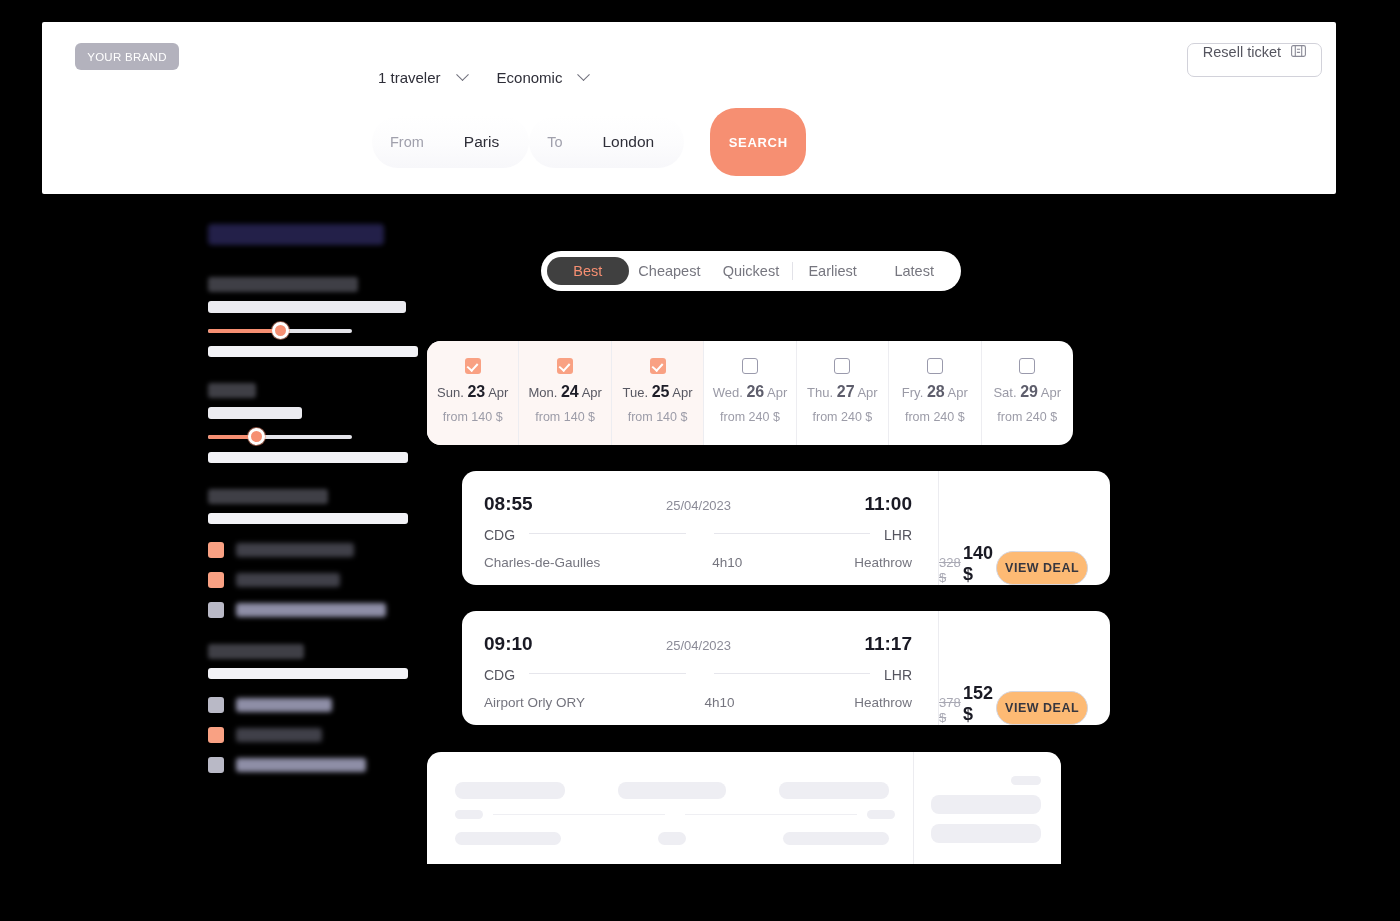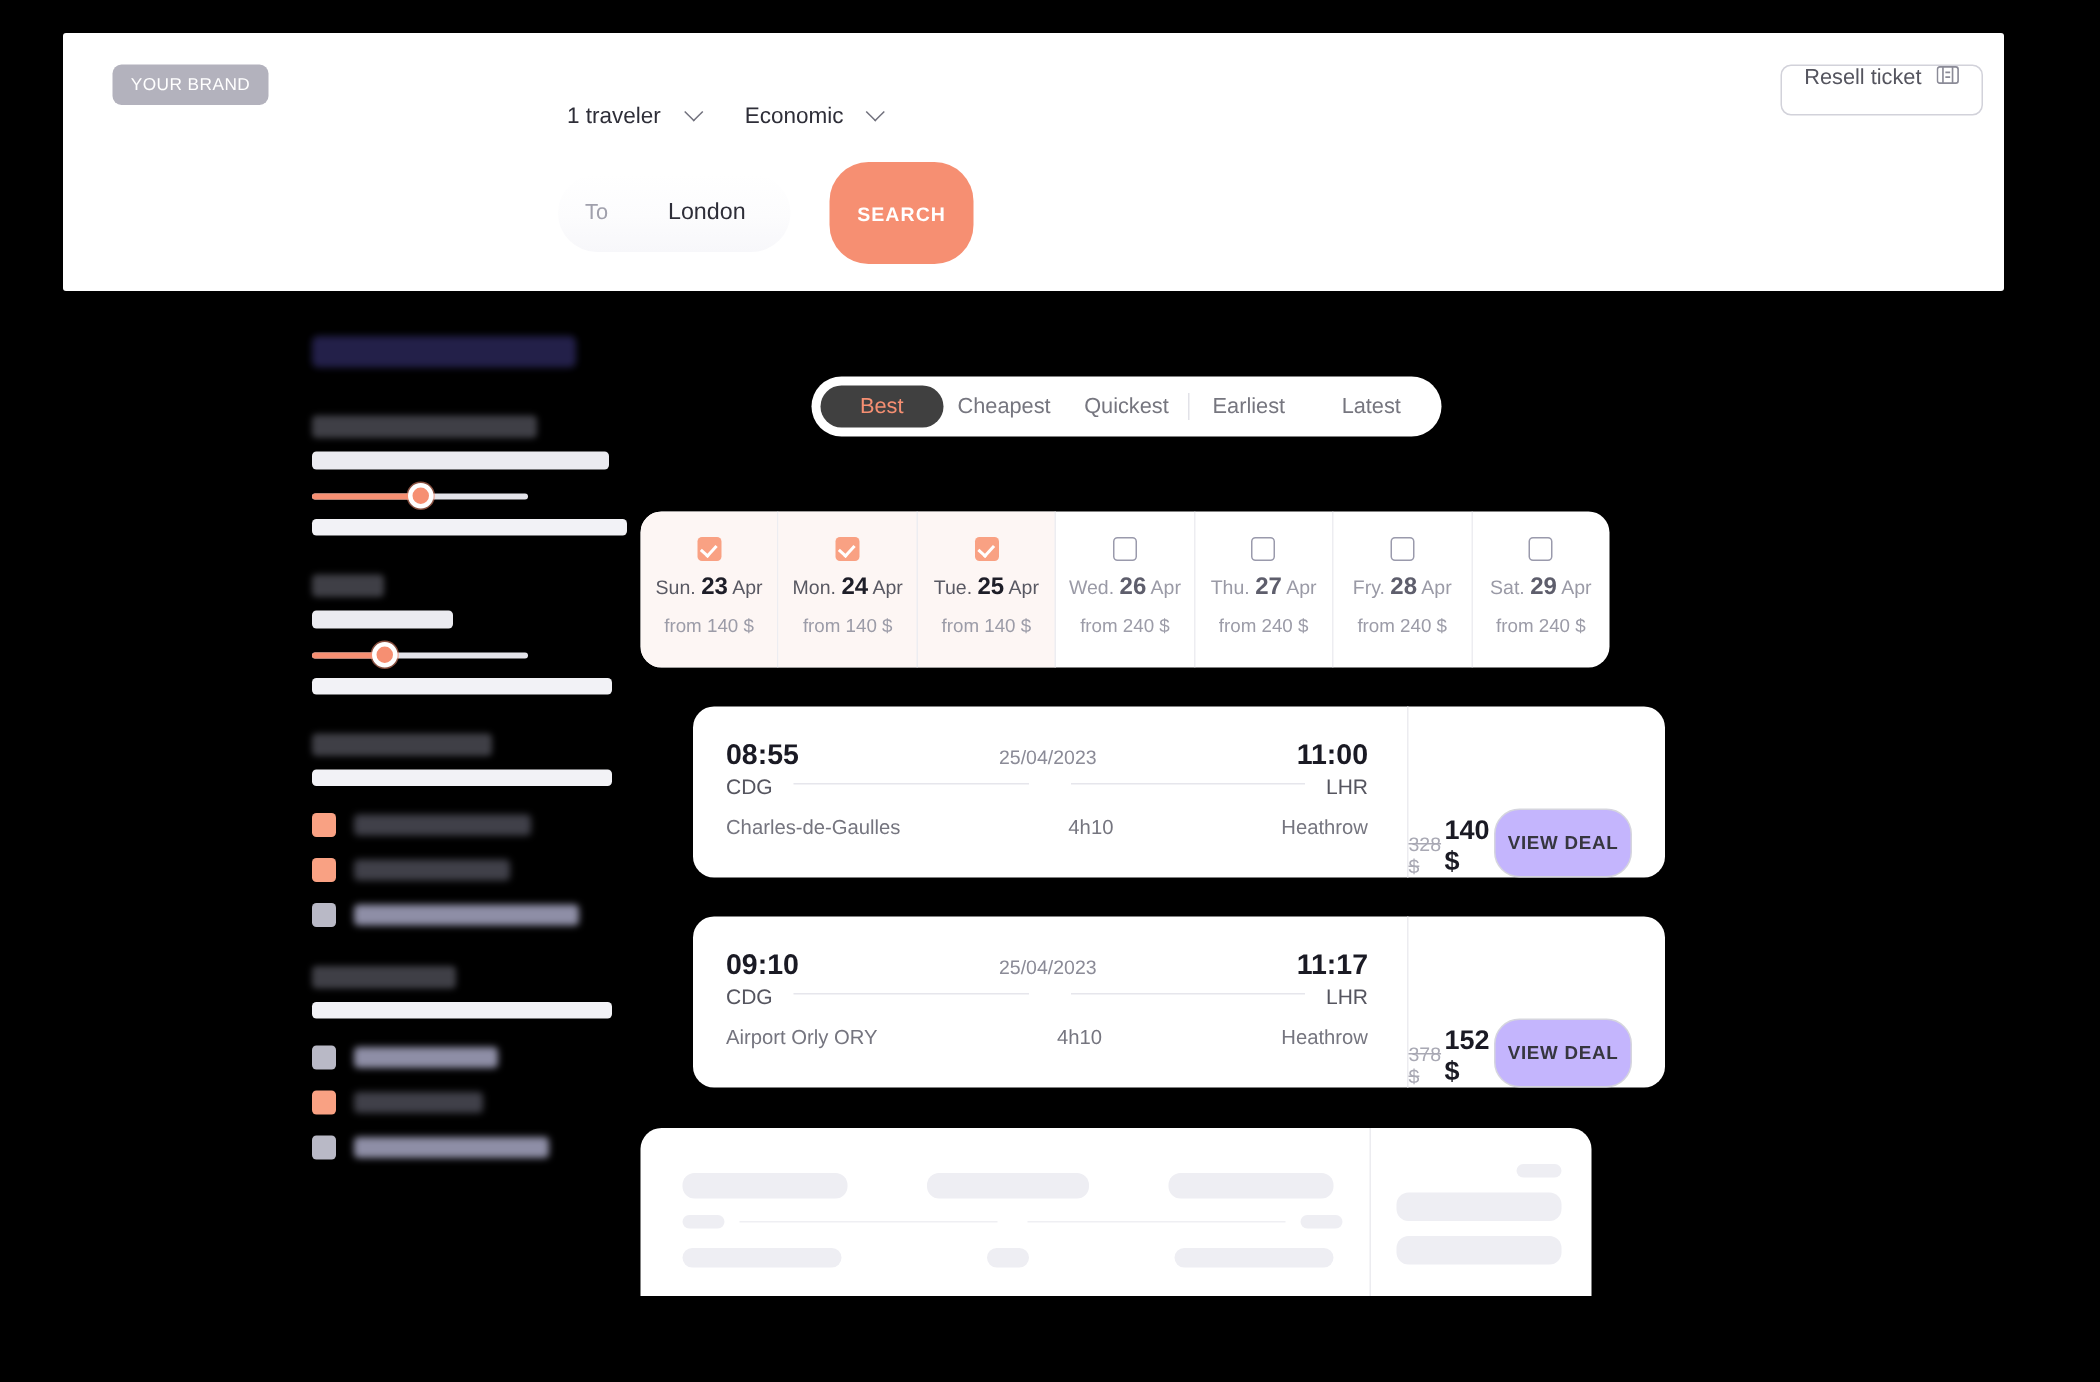--- a/index.html
+++ b/index.html
@@ -335,21 +335,21 @@
     display: flex;
     justify-content: space-between;
     align-items: baseline;
   }
   .ftime { font-size: 19px; font-weight: bold; color: #1a1a24; }
   .fdate { font-size: 13px; color: #8b8b97; }
   .frow2 {
     display: flex;
     justify-content: space-between;
     align-items: center;
-    margin-top: 1px;
+    margin-top: 12px;
   }
   .fcode { font-size: 14px; color: #55555f; }
   .fline {
     flex: 1;
     height: 1px;
     background: #e6e6ec;
     margin: 0 14px;
     position: relative;
     top: -2px;
   }
@@ -377,24 +377,24 @@
   }
   .fnew {
     font-size: 18px;
     font-weight: bold;
     color: #1a1a24;
     margin-top: 3px;
   }
   .fdeal {
     margin-top: 10px;
     width: 124px;
-    height: 46px;
+    height: 34px;
     border-radius: 17px;
     border: 1px solid #d5d5de;
-    background: #c4b5fd;
+    background: #fdba74;
     color: #36363f;
     font-size: 12.5px;
     font-weight: bold;
     letter-spacing: 0.5px;
     cursor: pointer;
   }
 
   
   .skel {
     position: absolute;
@@ -472,20 +472,24 @@
         <span class="chev"></span>
       </div>
       <div class="select-ctl">
         <span>Economic</span>
         <span class="chev"></span>
       </div>
     </div>
 
     <div class="search-row">
       <div class="field field-soft">
+        <span class="field-lbl">From</span>
+        <span class="field-val">Paris</span>
+      </div>
+      <div class="field field-soft">
         <span class="field-lbl">To</span>
         <span class="field-val">London</span>
       </div>
       <button class="search-btn">SEARCH</button>
     </div>
   </div>
 
   <div class="sidebar">
     <div class="sb-title"></div>
 

